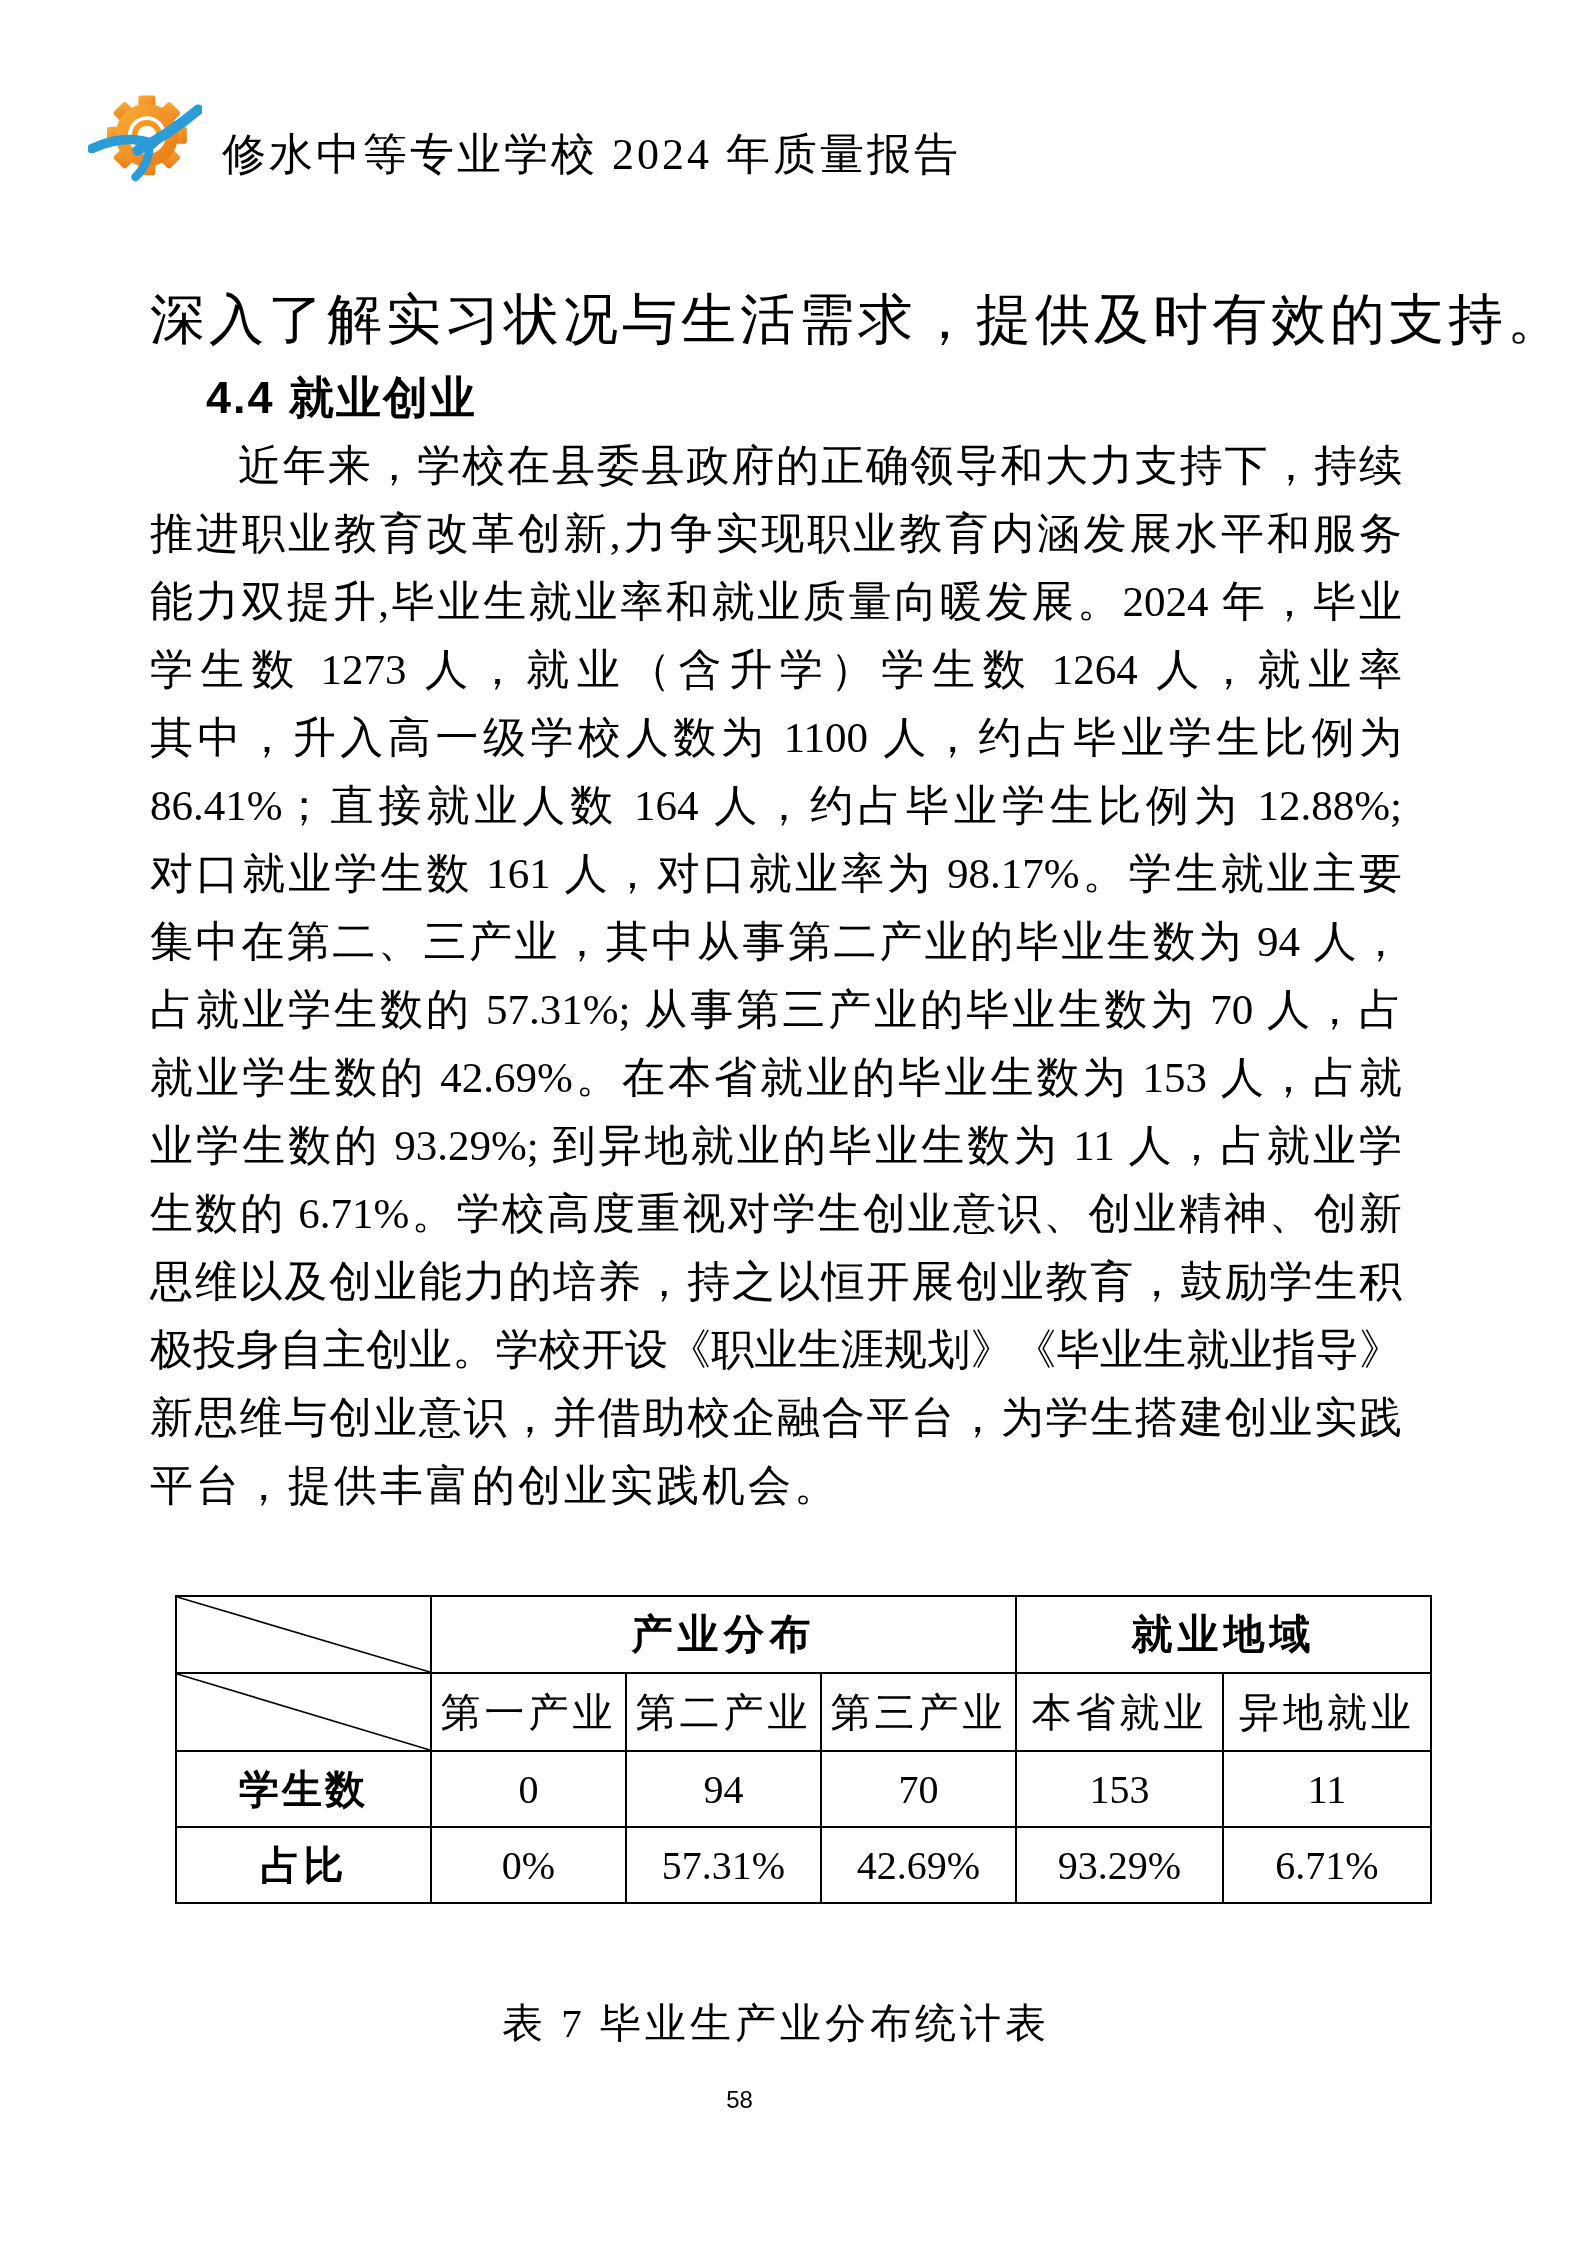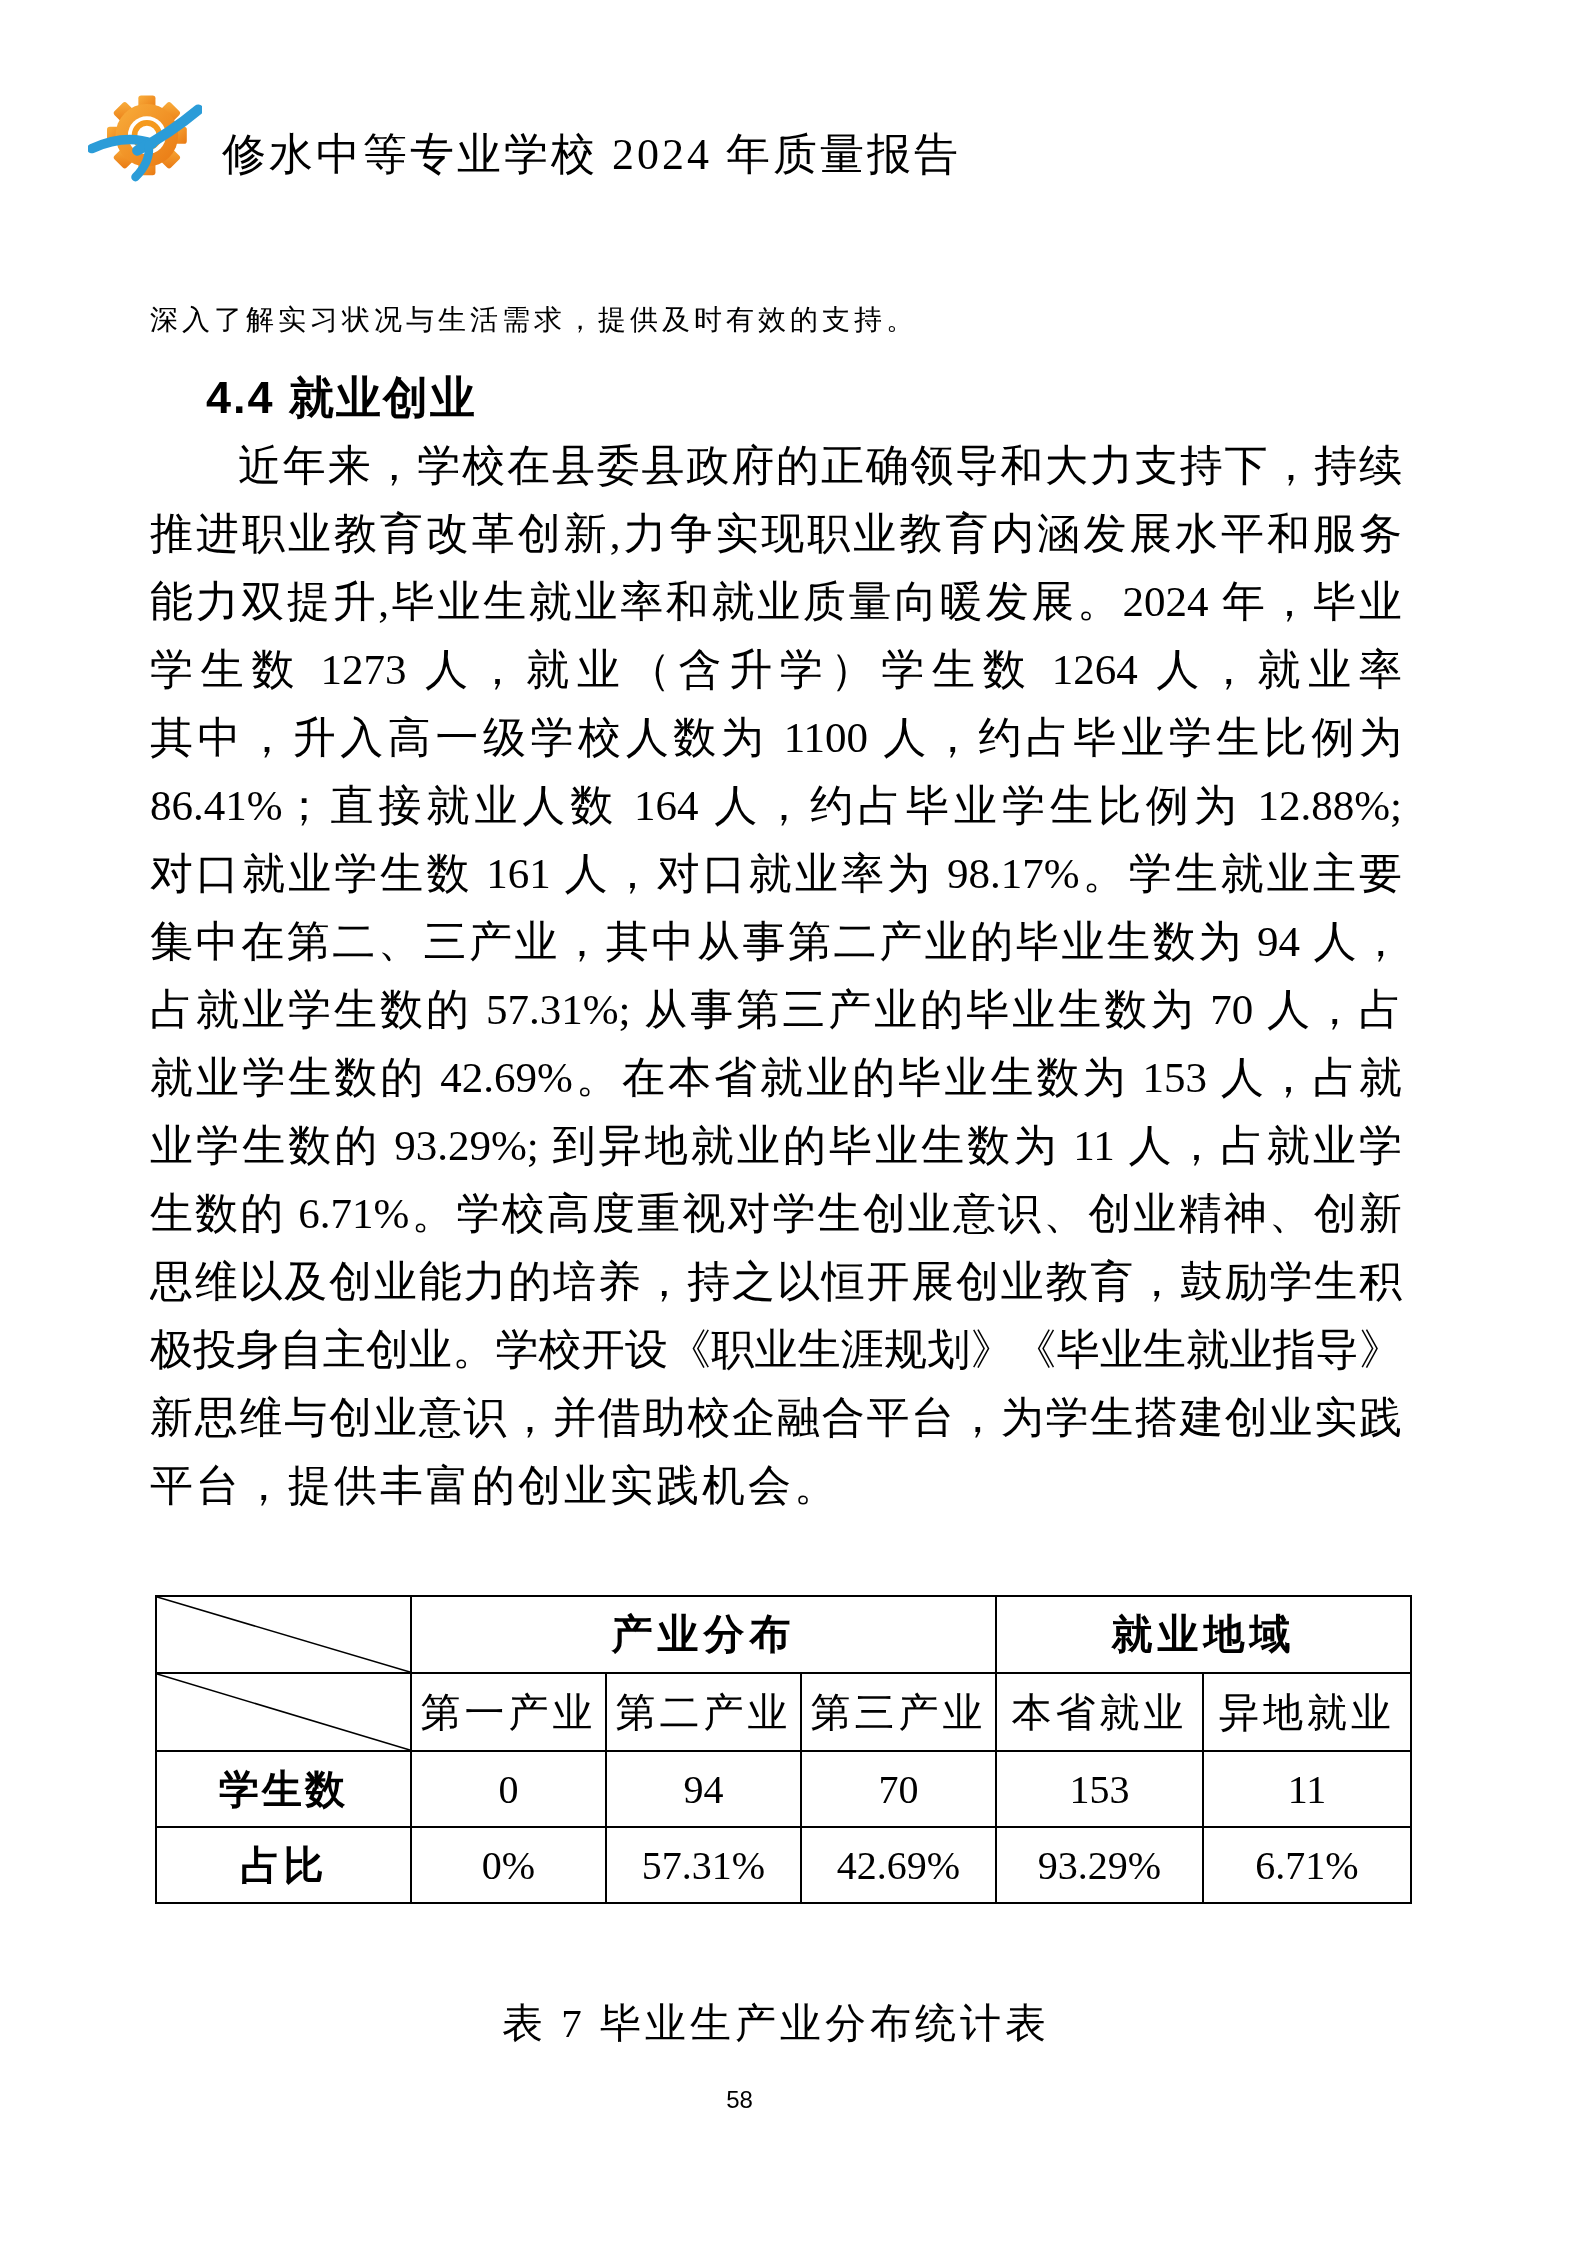--- a/index.html
+++ b/index.html
@@ -10,37 +10,37 @@
   
   .hdr{position:absolute;left:88px;top:84px;display:flex;align-items:center;gap:20px;}
   .logo{width:114px;height:114px;flex:0 0 auto;}
   .hdr-title{
     font-size:44px;font-weight:normal;letter-spacing:3px;
     font-family:"Liberation Serif", serif;white-space:nowrap;padding-top:26px;
   }
   
   .intro{
     position:absolute;left:150px;top:294px;width:1252px;
-    font-size:28px;letter-spacing:4px;line-height:52px;white-space:nowrap;
+    font-size:55px;letter-spacing:4px;line-height:52px;white-space:nowrap;
   }
   .sec-heading{
     position:absolute;left:206px;top:368px;
     font-size:45px;font-weight:bold;letter-spacing:2px;
     font-family:"Liberation Sans", sans-serif;white-space:nowrap;
   }
   .para{position:absolute;left:150px;top:432px;width:1252px;}
   .para-line{
     height:68px;line-height:68px;font-size:43px;
     text-align:justify;text-align-last:justify;text-justify:inter-character;
     overflow:hidden;
   }
   .para-line.indent{text-indent:88px;}
   .para-line.short{text-align-last:left;letter-spacing:3px;}
   
-  .tbl-wrap{position:absolute;left:143px;top:1595px;padding-left:12px;}
+  .tbl-wrap{position:absolute;left:163px;top:1595px;padding-left:12px;}
   table{border-collapse:collapse;table-layout:fixed;}
   td{
     border:2.5px solid #000;text-align:center;vertical-align:middle;
     font-size:40px;padding:0;overflow:hidden;
   }
   tr.r1{height:77px;} tr.r2{height:78px;} tr.r3{height:76px;} tr.r4{height:76px;margin-top:11px;}
   .group-hd{font-weight:bold;letter-spacing:5px;font-size:41px;}
   .col-hd{letter-spacing:4px;border-radius:28px;}
   .row-label{font-weight:bold;font-family:"Liberation Sans", sans-serif;letter-spacing:3px;}
   td.diag{position:relative;}

